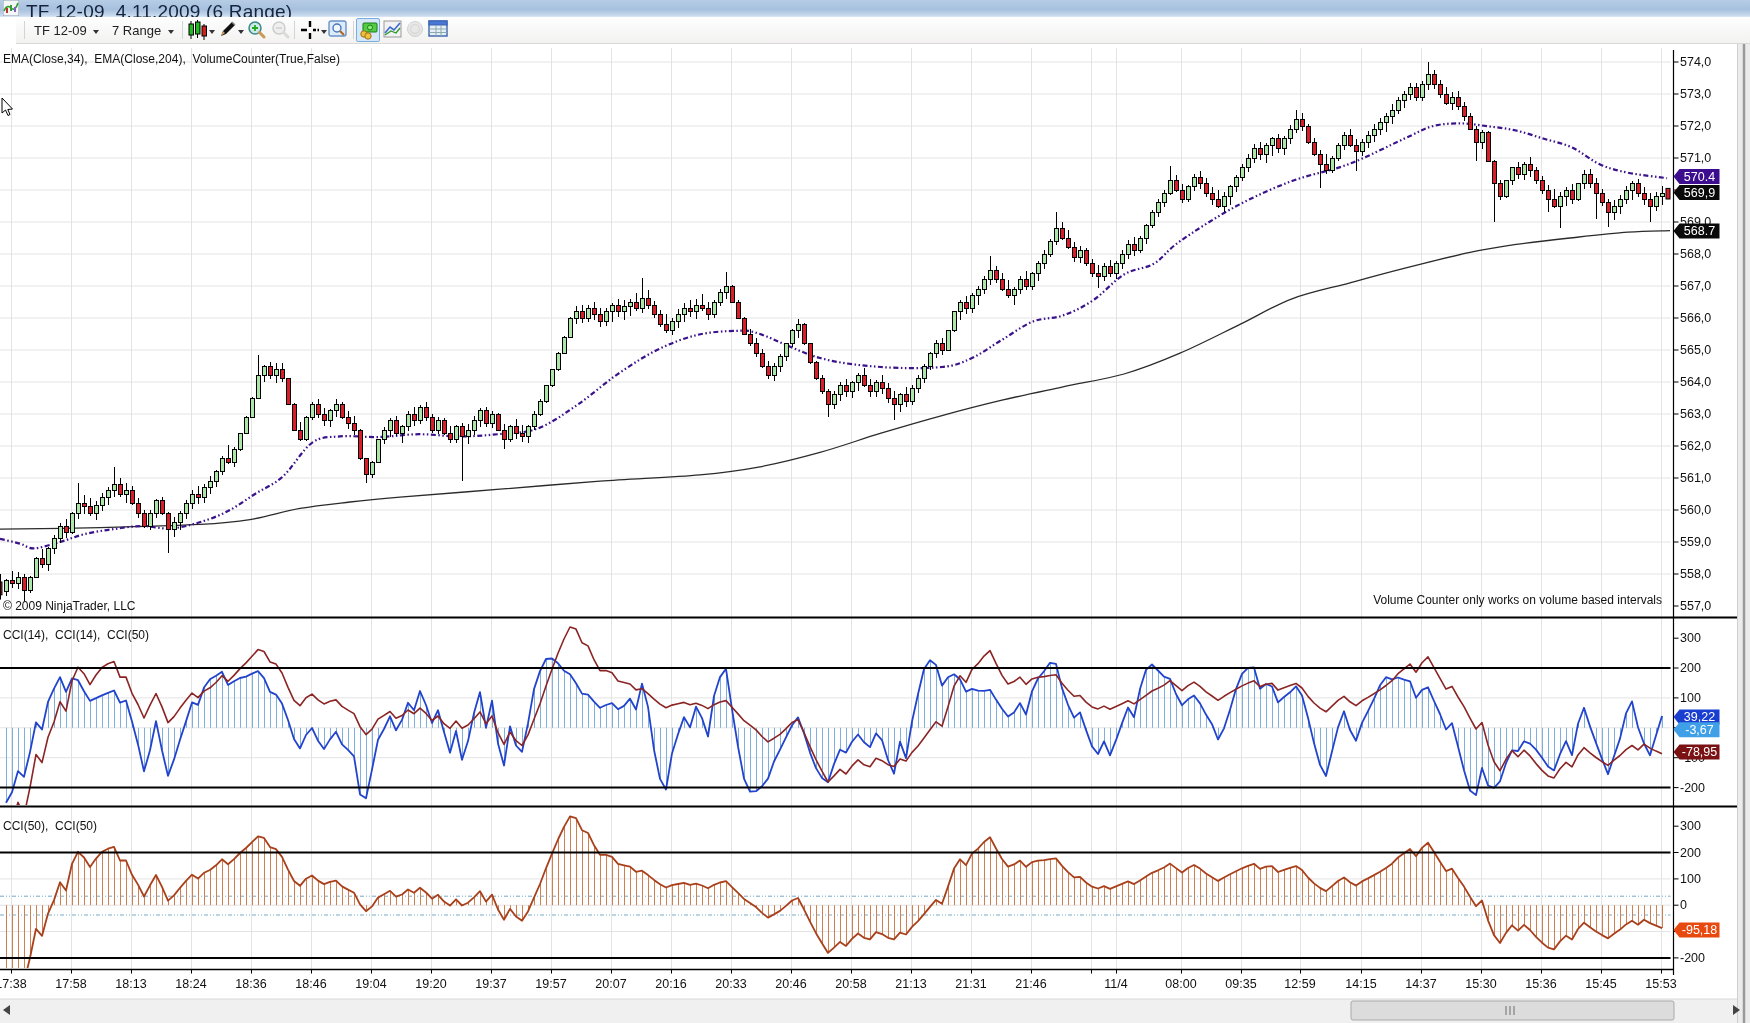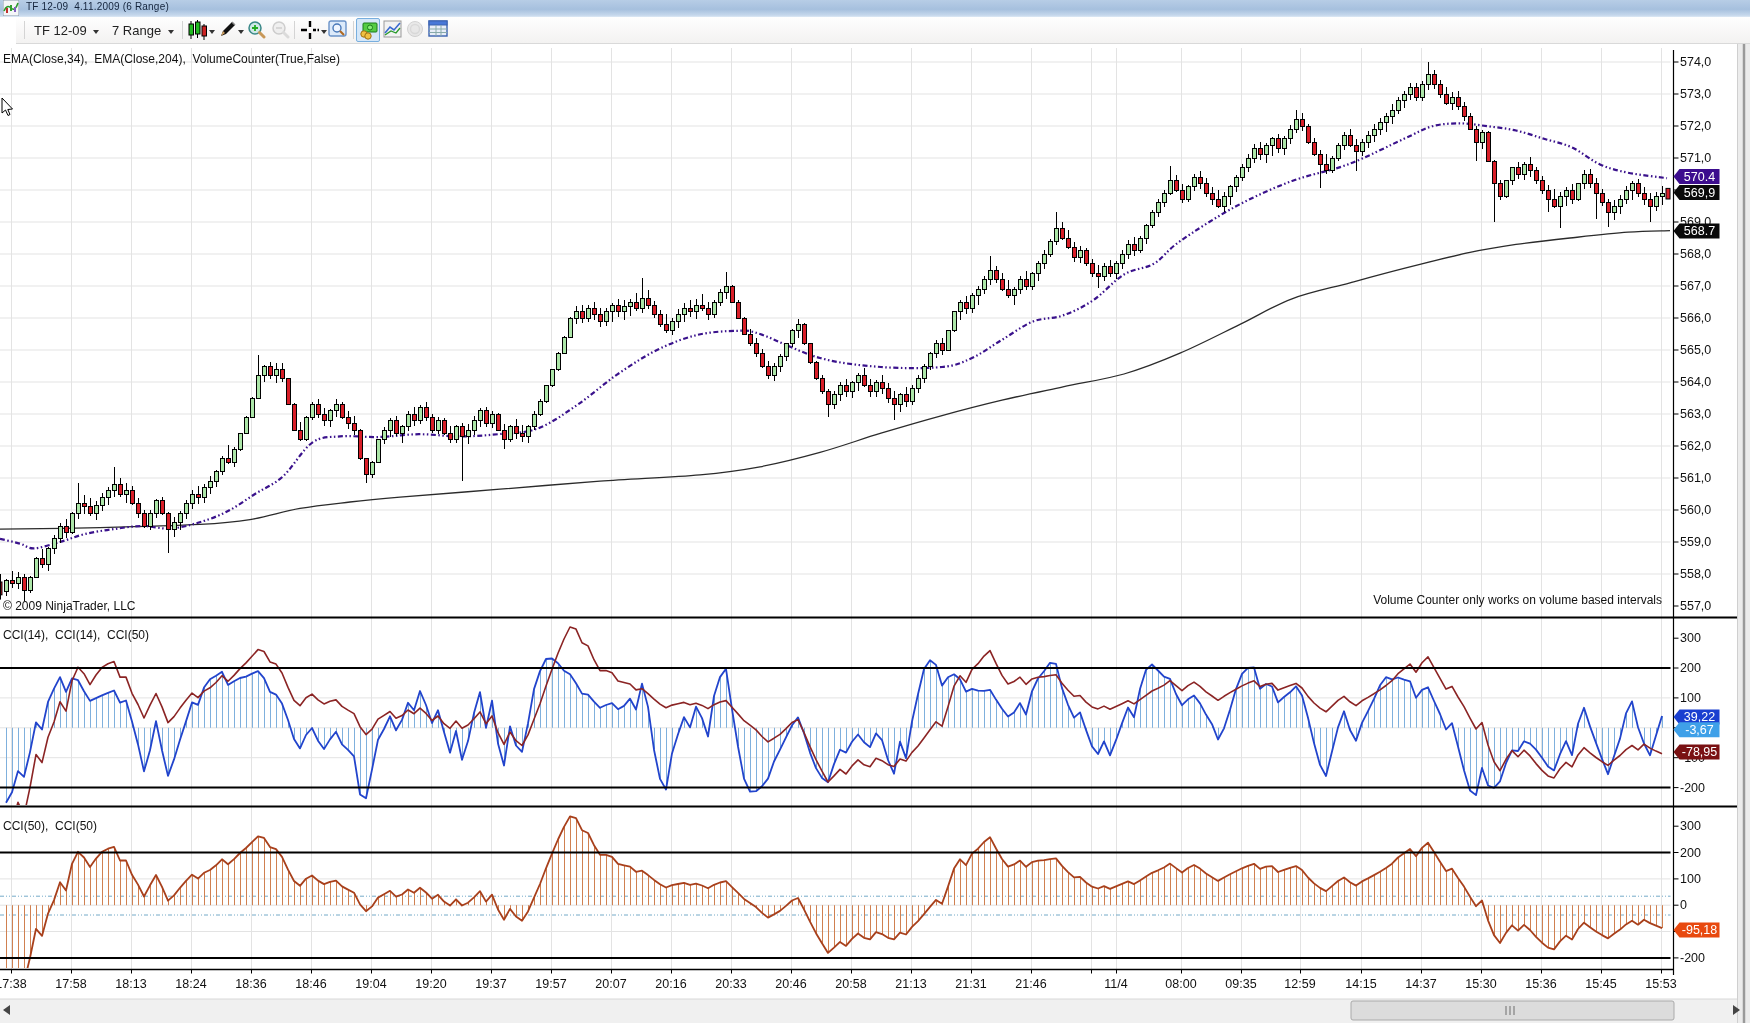--- a/index.html
+++ b/index.html
@@ -1,18 +1,18 @@
 <!DOCTYPE html>
 <html><head><meta charset="utf-8"><style>
 *{margin:0;padding:0;box-sizing:border-box}
 html,body{width:1750px;height:1023px;overflow:hidden;background:#fff;
 font-family:"Liberation Sans",sans-serif}
 #titlebar{position:absolute;left:0;top:0;width:1750px;height:17px;
 background:linear-gradient(#b7cde6 0%,#a6c0de 55%,#c6d8ec 90%,#dde9f5 100%);}
-#titlebar .txt{position:absolute;left:26px;top:1px;font-size:10px;color:#14243c;letter-spacing:.2px}
+#titlebar .txt{position:absolute;left:26px;top:1px;font-size:19px;color:#14243c;letter-spacing:.2px}
 #toolbar{position:absolute;left:16px;top:17px;width:1750px;height:27px;
 background:linear-gradient(#fefefe,#f3f2f1);border-bottom:1px solid #d9d9d9}
 .sep{position:absolute;top:4px;width:1px;height:18px;background:#d4d4d4}
 .tbtxt{position:absolute;top:6px;font-size:13px;color:#222}
 .dar{position:absolute;top:13px;width:0;height:0;border-left:3.5px solid transparent;
 border-right:3.5px solid transparent;border-top:4px solid #333}
 .ticon{position:absolute;top:3px}
 </style></head><body>
 <div id="titlebar">
  <svg class="ticon" style="left:3px;top:0" width="16" height="16">

